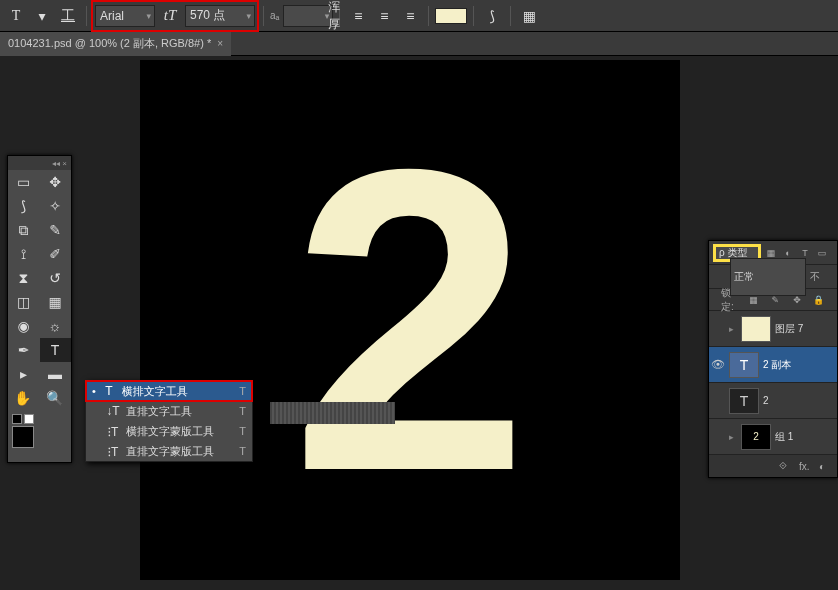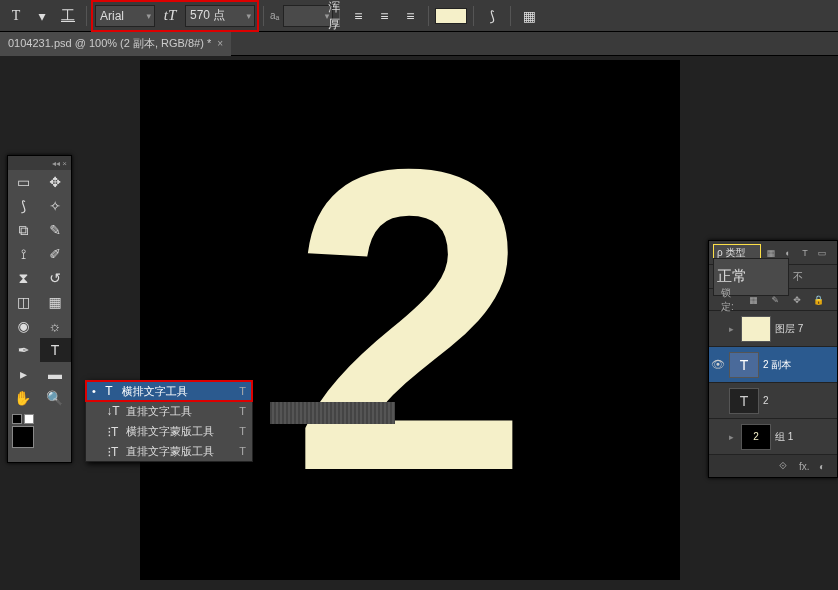--- a/index.html
+++ b/index.html
@@ -41,24 +41,24 @@
 .flyout-item { height: 20px; display: flex; align-items: center; padding: 0 6px; font-size: 11px; color: #ddd; gap: 6px; cursor: pointer; }
 .flyout-item.sel { background: #2b5a8f; color: #fff; outline: 2px solid #d00; outline-offset: -1px; }
 .flyout-item .shortcut { margin-left: auto; color: #aaa; }
 .flyout-icon { width: 14px; font-size: 12px; text-align: center; }
 
 .layers-panel { position: absolute; top: 240px; right: 0; width: 130px; background: #3a3a3a; border: 1px solid #000; box-shadow: 0 0 4px #000; }
 .layers-tabs { height: 20px; display: flex; background: #333; }
 .layers-tab { padding: 0 6px; font-size: 10px; display: flex; align-items: center; color: #aaa; cursor: pointer; }
 .layers-tab.active { background: #4a4a4a; color: #ddd; }
 .layers-filter { height: 24px; display: flex; align-items: center; padding: 0 4px; gap: 3px; background: #3a3a3a; border-bottom: 1px solid #222; }
-.filter-dd { height: 18px; width: 48px; background: #4a4a4a; border: 1px solid #fde047; font-size: 10px; color: #ddd; display: flex; align-items: center; padding: 0 3px; }
+.filter-dd { height: 18px; width: 48px; background: #4a4a4a; border: 3px solid #fde047; font-size: 10px; color: #ddd; display: flex; align-items: center; padding: 0 3px; }
 .filter-icon { width: 14px; height: 14px; font-size: 9px; color: #aaa; display: flex; align-items: center; justify-content: center; cursor: pointer; }
 .layers-mode { height: 24px; display: flex; align-items: center; padding: 0 4px; gap: 4px; border-bottom: 1px solid #222; }
-.mode-dd { height: 18px; width: 76px; background: #4a4a4a; border: 1px solid #222; font-size: 15px; color: #ddd; display: flex; align-items: center; padding: 18px 3px; }
+.mode-dd { height: 18px; width: 76px; background: #4a4a4a; border: 1px solid #222; font-size: 10px; color: #ddd; display: flex; align-items: center; padding: 18px 3px; margin-left: 17px; }
 .layers-lock { height: 22px; display: flex; align-items: center; padding: 0 12px; font-size: 10px; color: #aaa; gap: 12px; border-bottom: 1px solid #222; }
 .lock-icon { width: 14px; height: 14px; font-size: 9px; display: flex; align-items: center; justify-content: center; color: #aaa; }
 .layer-row { height: 36px; display: flex; align-items: center; padding: 0 2px; border-bottom: 1px solid #222; gap: 4px; cursor: pointer; }
 .layer-row.selected { background: #2b5a8f; color: #fff; }
 .layer-eye { width: 14px; font-size: 11px; color: #ccc; text-align: center; }
 .layer-thumb { width: 30px; height: 26px; background: #222; border: 1px solid #555; display: flex; align-items: center; justify-content: center; font-size: 14px; }
 .layer-name { font-size: 10px; color: #ddd; }
 .layer-row.selected .layer-name { color: #fff; }
 .layers-footer { height: 22px; background: #333; display: flex; align-items: center; justify-content: flex-end; padding: 0 4px; gap: 6px; }
 .footer-icon { width: 14px; font-size: 10px; color: #aaa; cursor: pointer; }

